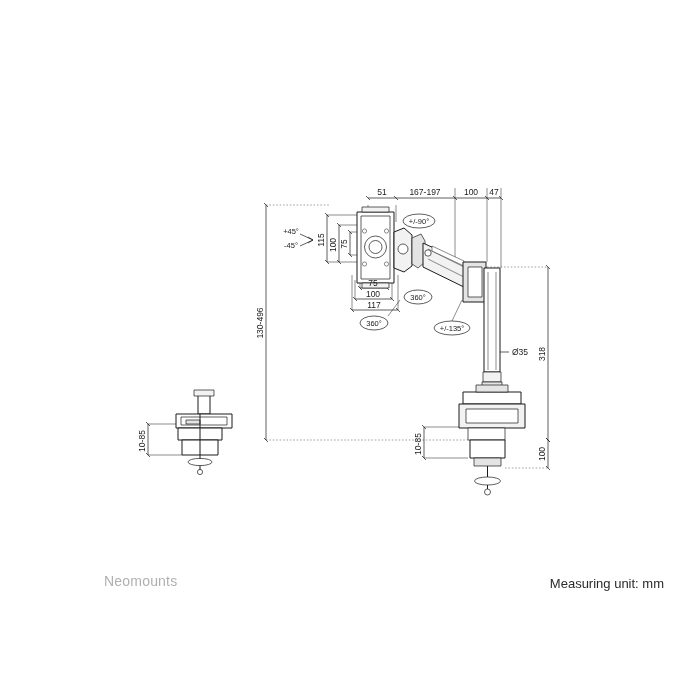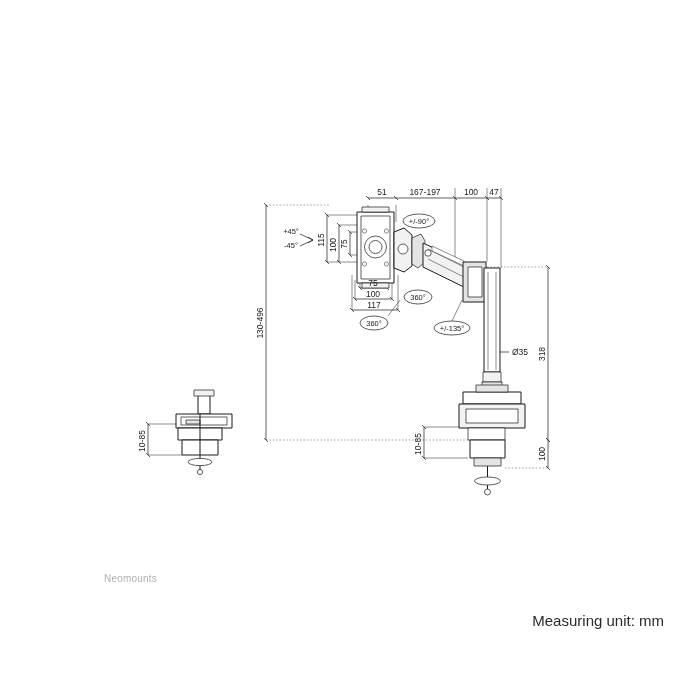--- a/index.html
+++ b/index.html
@@ -23,31 +23,30 @@
     position: absolute;
     left: 0;
     top: 0;
     width: 700px;
     height: 700px;
   }
   .brand {
     position: absolute;
     left: 104px;
     top: 573px;
-    font-size: 10px;
+    font-size: 14px;
     color: #b0b0b0;
     letter-spacing: 0.2px;
   }
   .unit {
     position: absolute;
     right: 36px;
     top: 576px;
-    font-size: 15px;
+    font-size: 13px;
     color: #2a2a2a;
-    margin-top: 36px;
   }
   text {
     font-family: "Liberation Sans", sans-serif;
     fill: #1a1a1a;
   }
   .dim { font-size: 8.5px; }
   .dimsm { font-size: 7.5px; }
   .ln { stroke: #1a1a1a; fill: none; }
   .thin { stroke-width: 0.7; }
   .vthin { stroke-width: 0.5; }

